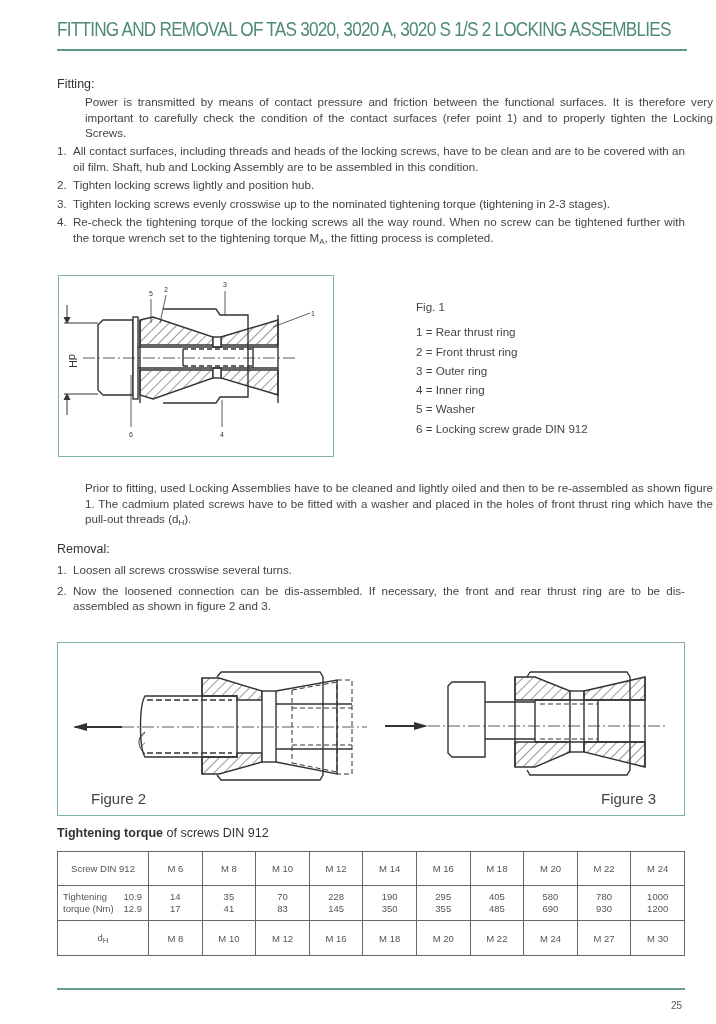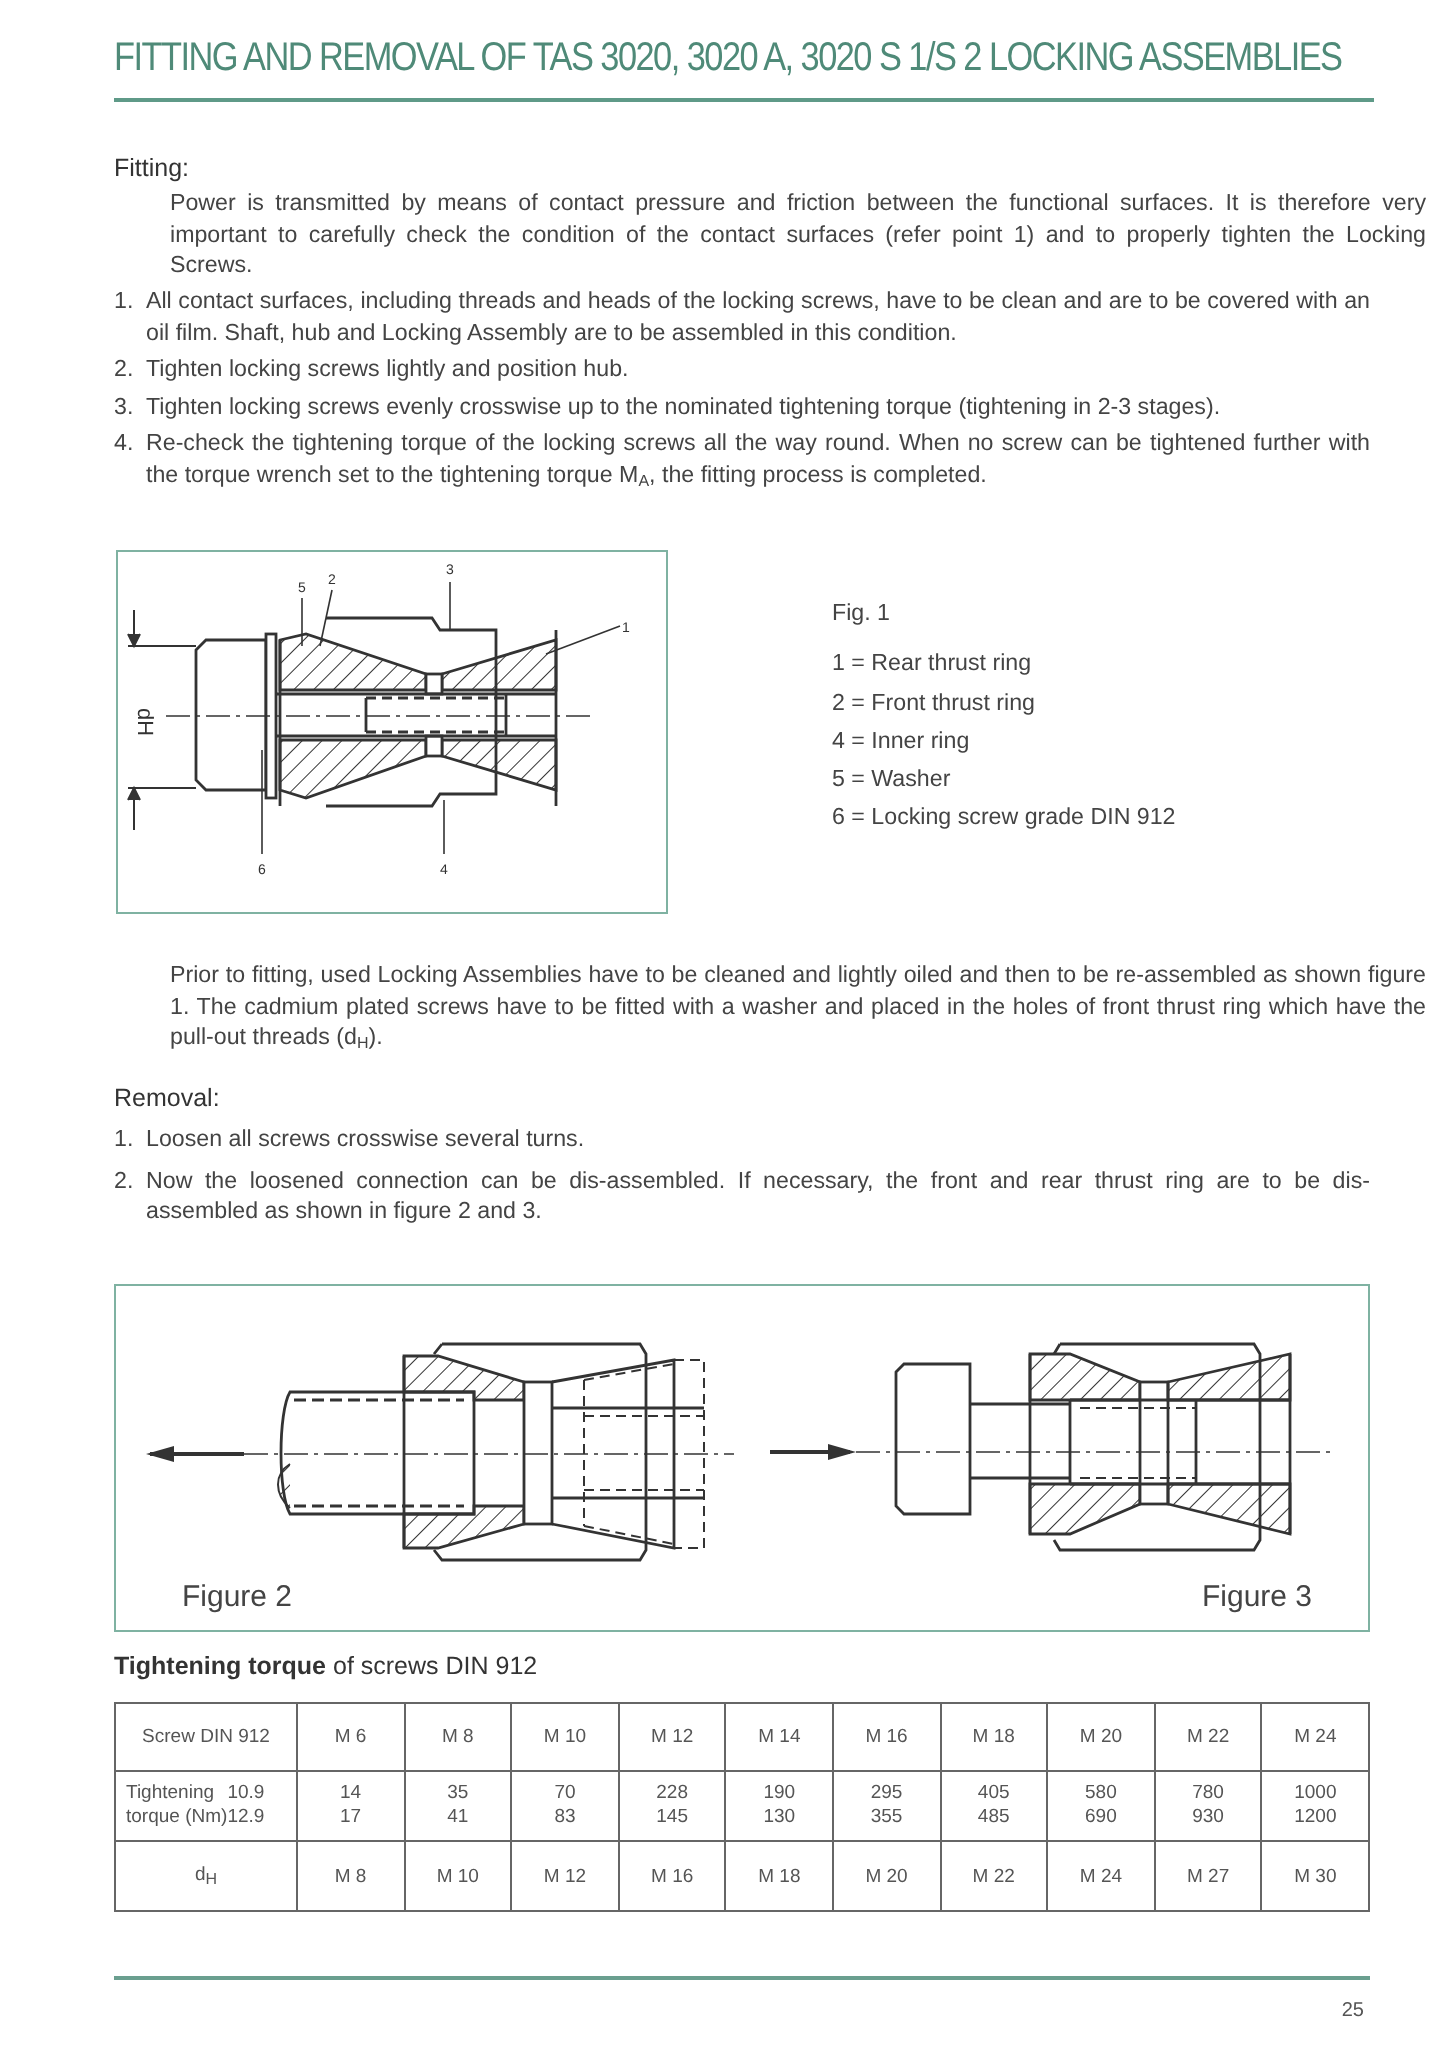--- a/index.html
+++ b/index.html
@@ -27,21 +27,21 @@
   .tbl-title b { font-weight: bold; }
   table.torque {
     position: absolute; left: 57px; top: 851px; width: 628px; border-collapse: collapse;
     font-size: 9.5px; color: #555; table-layout: fixed;
   }
   table.torque td { border: 1px solid #666; text-align: center; vertical-align: middle; padding: 0; }
   table.torque tr.r1 td { height: 33px; }
   table.torque tr.r2 td { height: 34px; line-height: 12px; }
   table.torque tr.r3 td { height: 34px; }
   table.torque td.first { width: 90px; }
-  .lbl-split { display: flex; padding: 0 6px 0 5px; text-align: left; line-height: 12px; }
+  .lbl-split { display: flex; justify-content: space-between; padding: 0 6px 0 5px; text-align: left; line-height: 12px; }
   .foot-rule { position: absolute; left: 57px; top: 988px; width: 628px; height: 2px; background: #6a9f8f; }
   .pagenum { position: absolute; right: 34px; top: 1000px; font-size: 10px; color: #555; }
   svg { position: absolute; overflow: visible; }
   svg text { font-family: "Liberation Sans", sans-serif; }
 </style>
 </head>
 <body>
 
 <div class="title">FITTING AND REMOVAL OF TAS 3020, 3020 A, 3020 S 1/S 2 LOCKING ASSEMBLIES</div>
 <div class="title-rule"></div>
@@ -131,20 +131,21 @@
     <line x1="252" y1="38" x2="215" y2="52"></line>
     <line x1="73" y1="152" x2="73" y2="100"></line>
     <line x1="164" y1="152" x2="164" y2="125"></line>
   </g>
 </svg>
 
 <div class="legend">
   <div class="figlabel">Fig. 1</div>
   <div><span>1</span> = <span>Rear thrust ring</span></div>
   <div><span>2</span> = <span>Front thrust ring</span></div>
+  <div><span>3</span> = <span>Outer ring</span></div>
   <div><span>4</span> = <span>Inner ring</span></div>
   <div><span>5</span> = <span>Washer</span></div>
   <div><span>6</span> = <span>Locking screw grade DIN 912</span></div>
 </div>
 
 <div class="p" style="left:57px; top:480px; width:628px;"><span>Prior to fitting, used Locking Assemblies have to be cleaned and lightly oiled and then to be re-assembled as shown figure 1. The cadmium plated screws have to be fitted with a washer and placed in the holes of front thrust ring which have the pull-out threads (d</span><sub>H</sub><span>).</span></div>
 
 <div class="h" style="left:57px; top:542px;">Removal:</div>
 <ol class="ol" style="left:57px; top:562px; width:628px;">
   <li style="margin-bottom:5px;">
@@ -274,21 +275,21 @@
     <td>
           <div>70</div>
           <div>83</div>
         </td>
     <td>
           <div>228</div>
           <div>145</div>
         </td>
     <td>
           <div>190</div>
-          <div>130</div>
+          <div>350</div>
         </td>
     <td>
           <div>295</div>
           <div>355</div>
         </td>
     <td>
           <div>405</div>
           <div>485</div>
         </td>
     <td>

